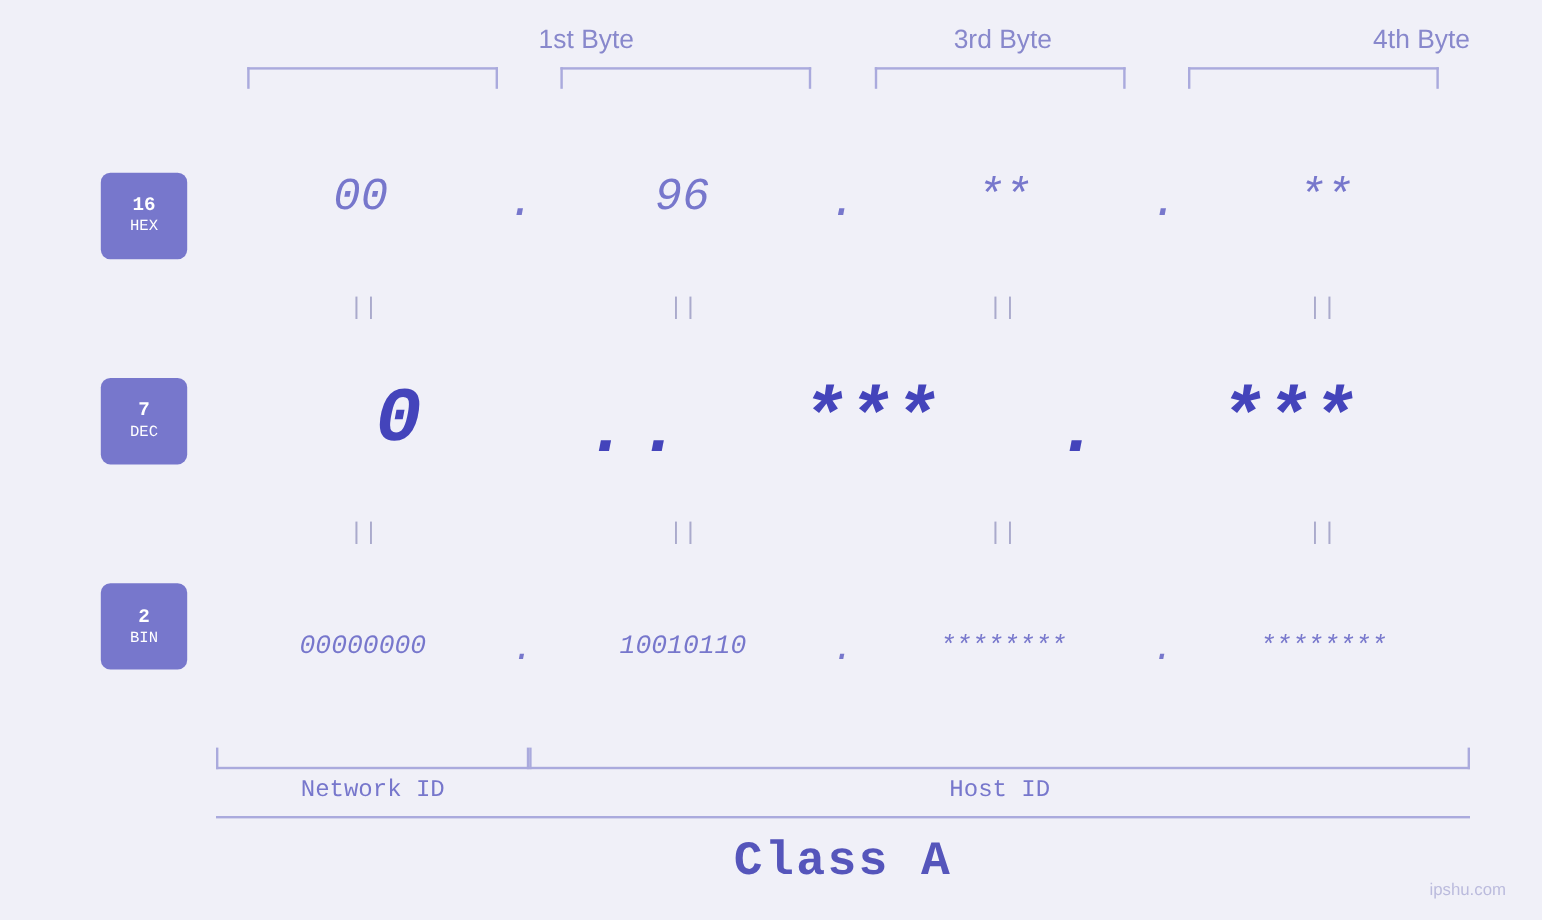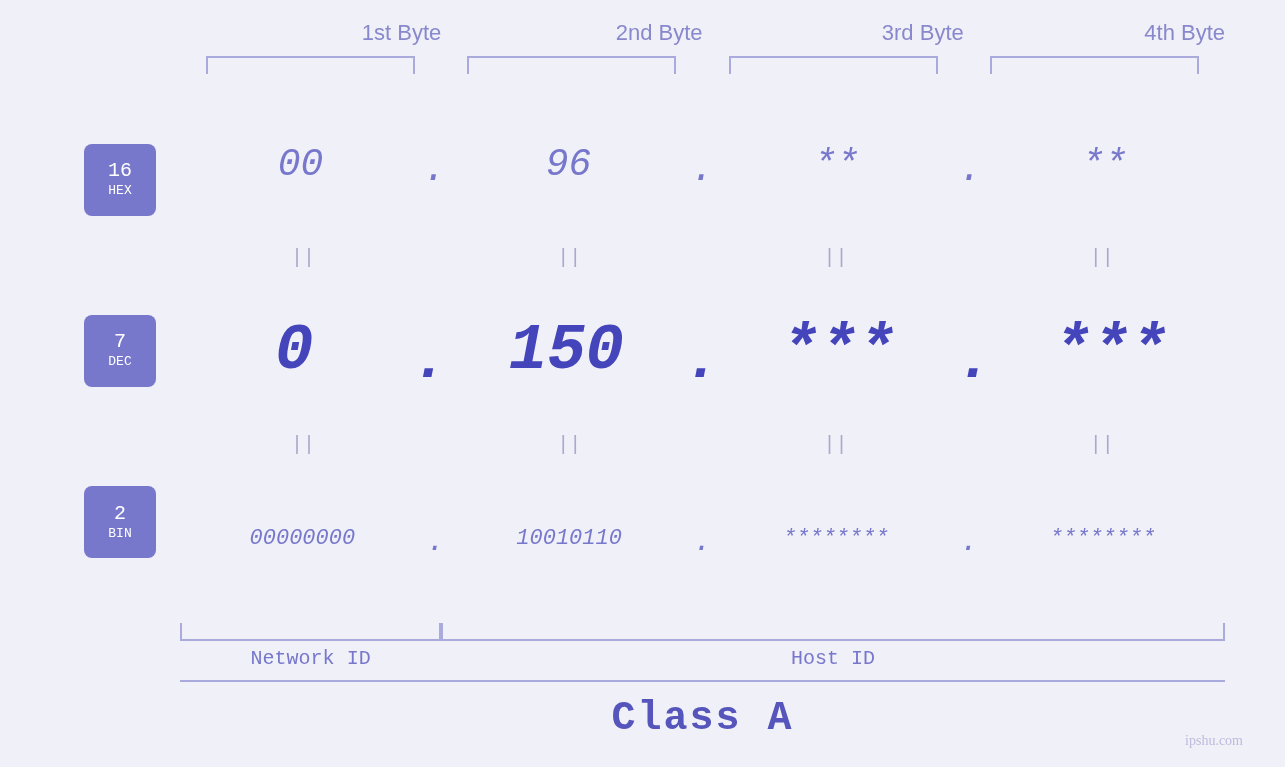--- a/index.html
+++ b/index.html
@@ -84,22 +84,22 @@
       background: #7777cc;
       border-radius: 8px;
       display: flex;
       flex-direction: column;
       align-items: center;
       justify-content: center;
       color: white;
     }
 
     .base-num {
-      font-size: 20px;
-      font-weight: normal;
+      font-size: 16px;
+      font-weight: bold;
       line-height: 1;
     }
 
     .base-label {
       font-size: 13px;
       font-weight: normal;
       margin-top: 2px;
     }
 
     .data-grid {
@@ -234,24 +234,24 @@
       font-size: 40px;
       font-weight: bold;
       letter-spacing: 2px;
       padding: 6px 0;
     }
 
     
     .watermark {
       position: absolute;
       bottom: 18px;
-      right: 42px;
+      right: 30px;
       color: #bbbbdd;
       font-size: 14px;
-      font-family: Liberation Serif, serif;
+      font-family: Liberation Sans, sans-serif;
     }
 
     .sep-row {
       display: flex;
       width: 100%;
       align-items: center;
     }
 
     .sep-eq {
       flex: 1;
@@ -262,21 +262,20 @@
       padding: 2px 0;
     }
   </style>
 </head>
 <body>
 
 <div class="main-container">
 
   <div class="byte-headers">
     <div class="byte-header">1st Byte</div>
-    <div class="byte-header">2nd Byte</div>
     <div class="byte-header">3rd Byte</div>
     <div class="byte-header">4th Byte</div>
   </div>
 
   <div class="bracket-row">
     <div class="bracket-cell">
       <div class="bracket"></div>
     </div>
     <div class="bracket-cell">
       <div class="bracket"></div>
@@ -334,23 +333,20 @@
         <div class="sep-eq">||</div>
         <div style="flex:0 0 20px"></div>
         <div class="sep-eq">||</div>
       </div>
 
       <div class="data-row">
         <div class="data-cell">
           <span class="cell-value dec-value">0</span>
         </div>
         <div class="dot-sep-dec">.</div>
-        <div class="data-cell">
-          <span class="cell-value dec-value">150</span>
-        </div>
         <div class="dot-sep-dec">.</div>
         <div class="data-cell">
           <span class="cell-value dec-value">***</span>
         </div>
         <div class="dot-sep-dec">.</div>
         <div class="data-cell">
           <span class="cell-value dec-value">***</span>
         </div>
       </div>
 

